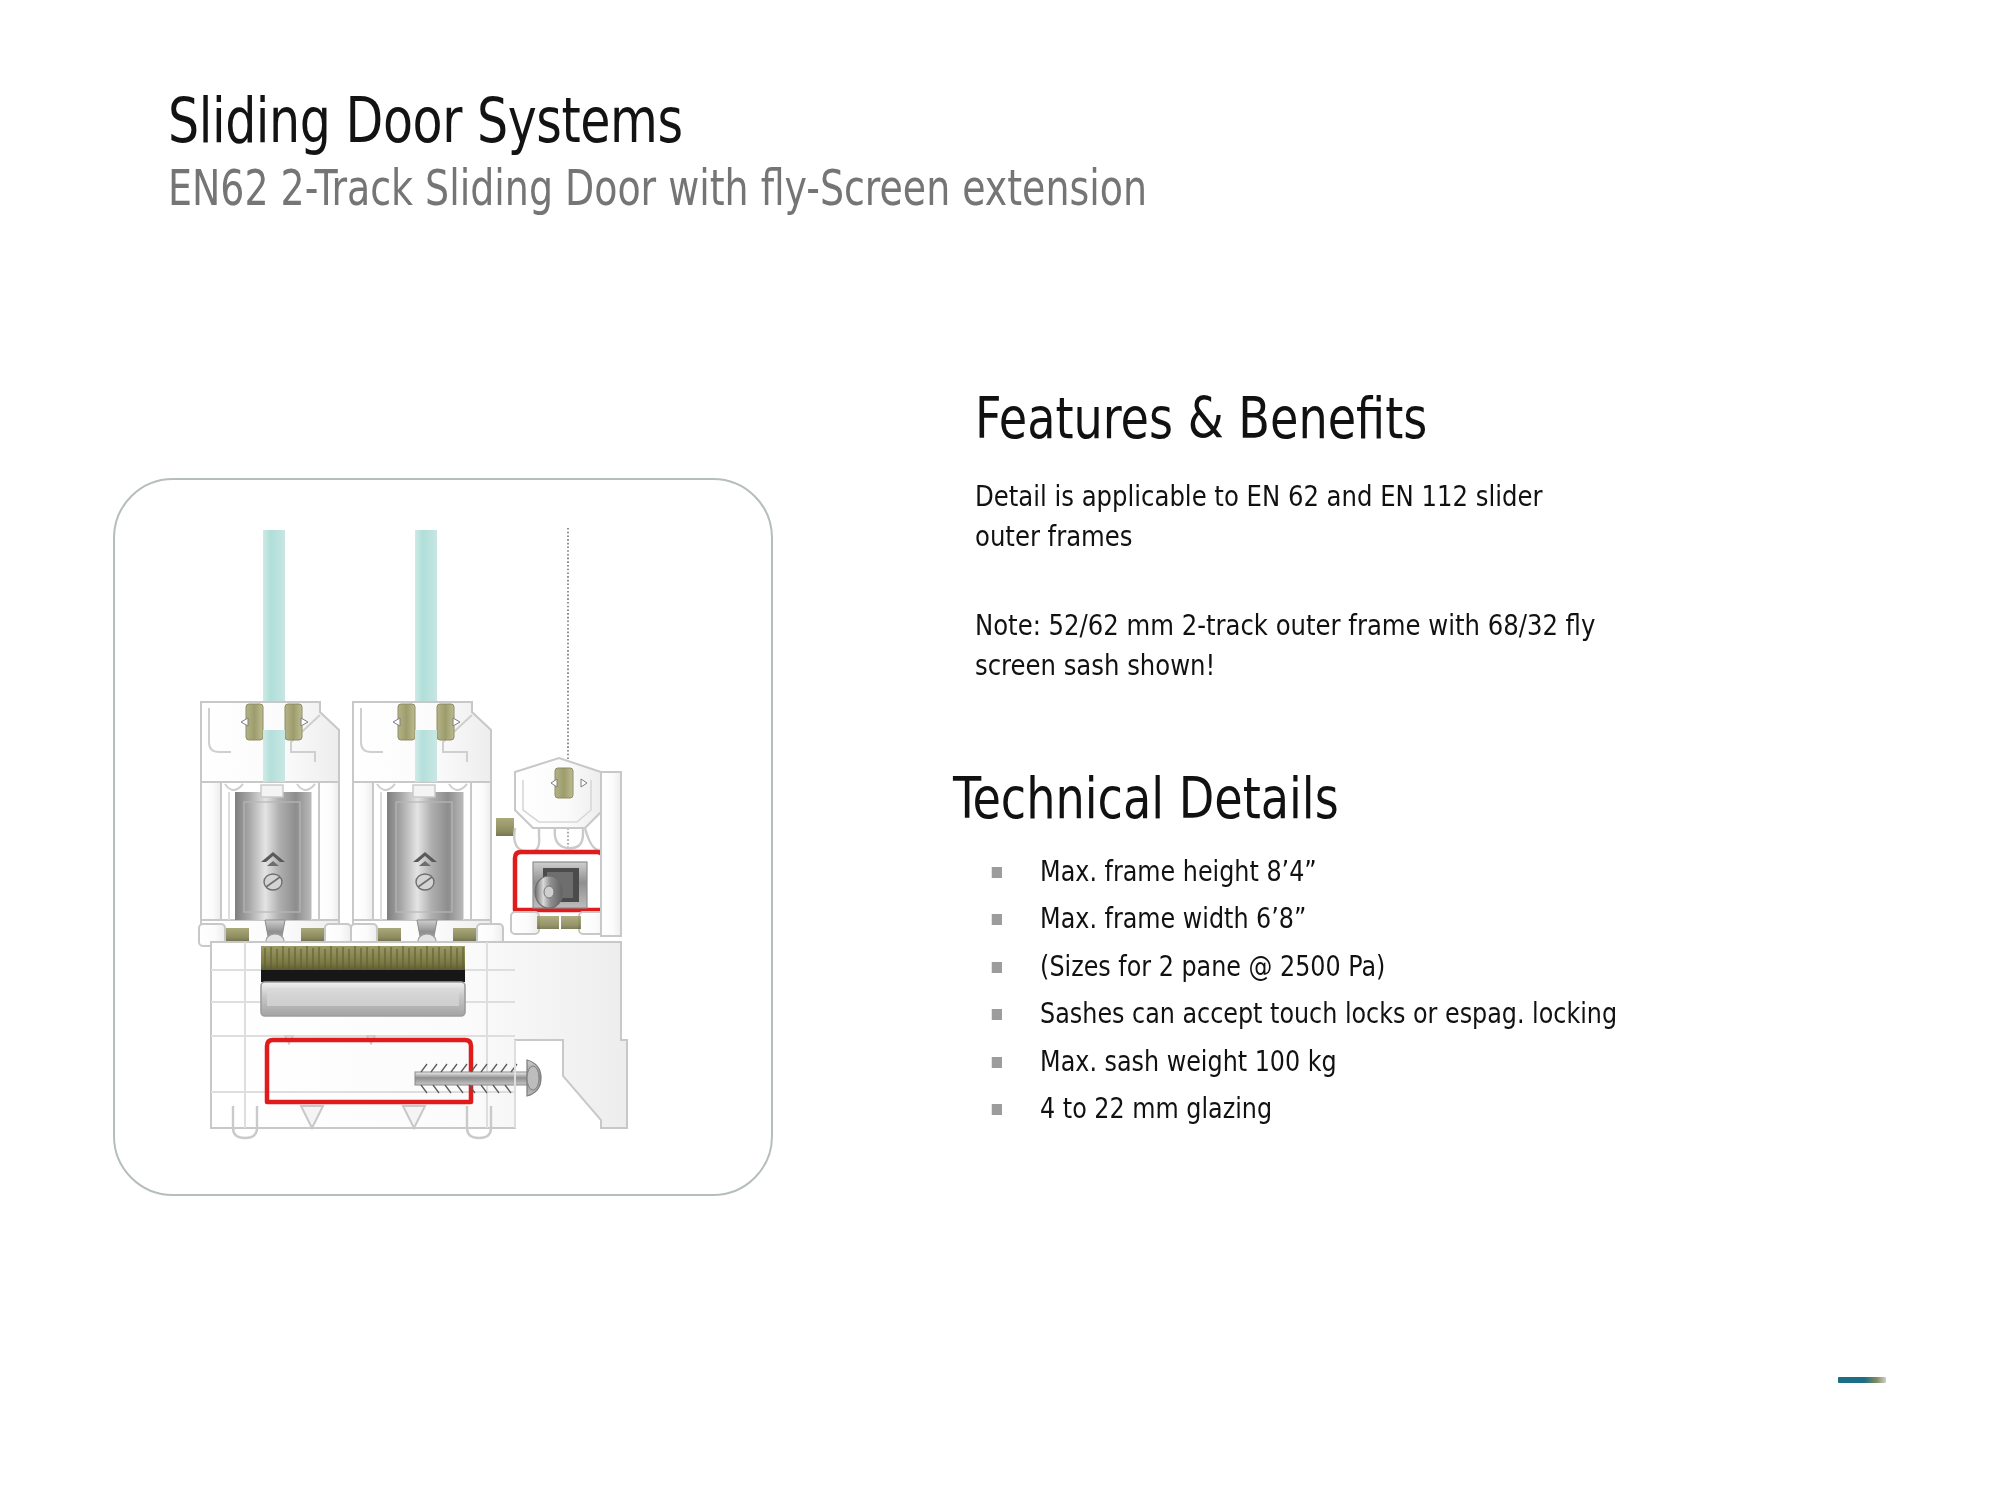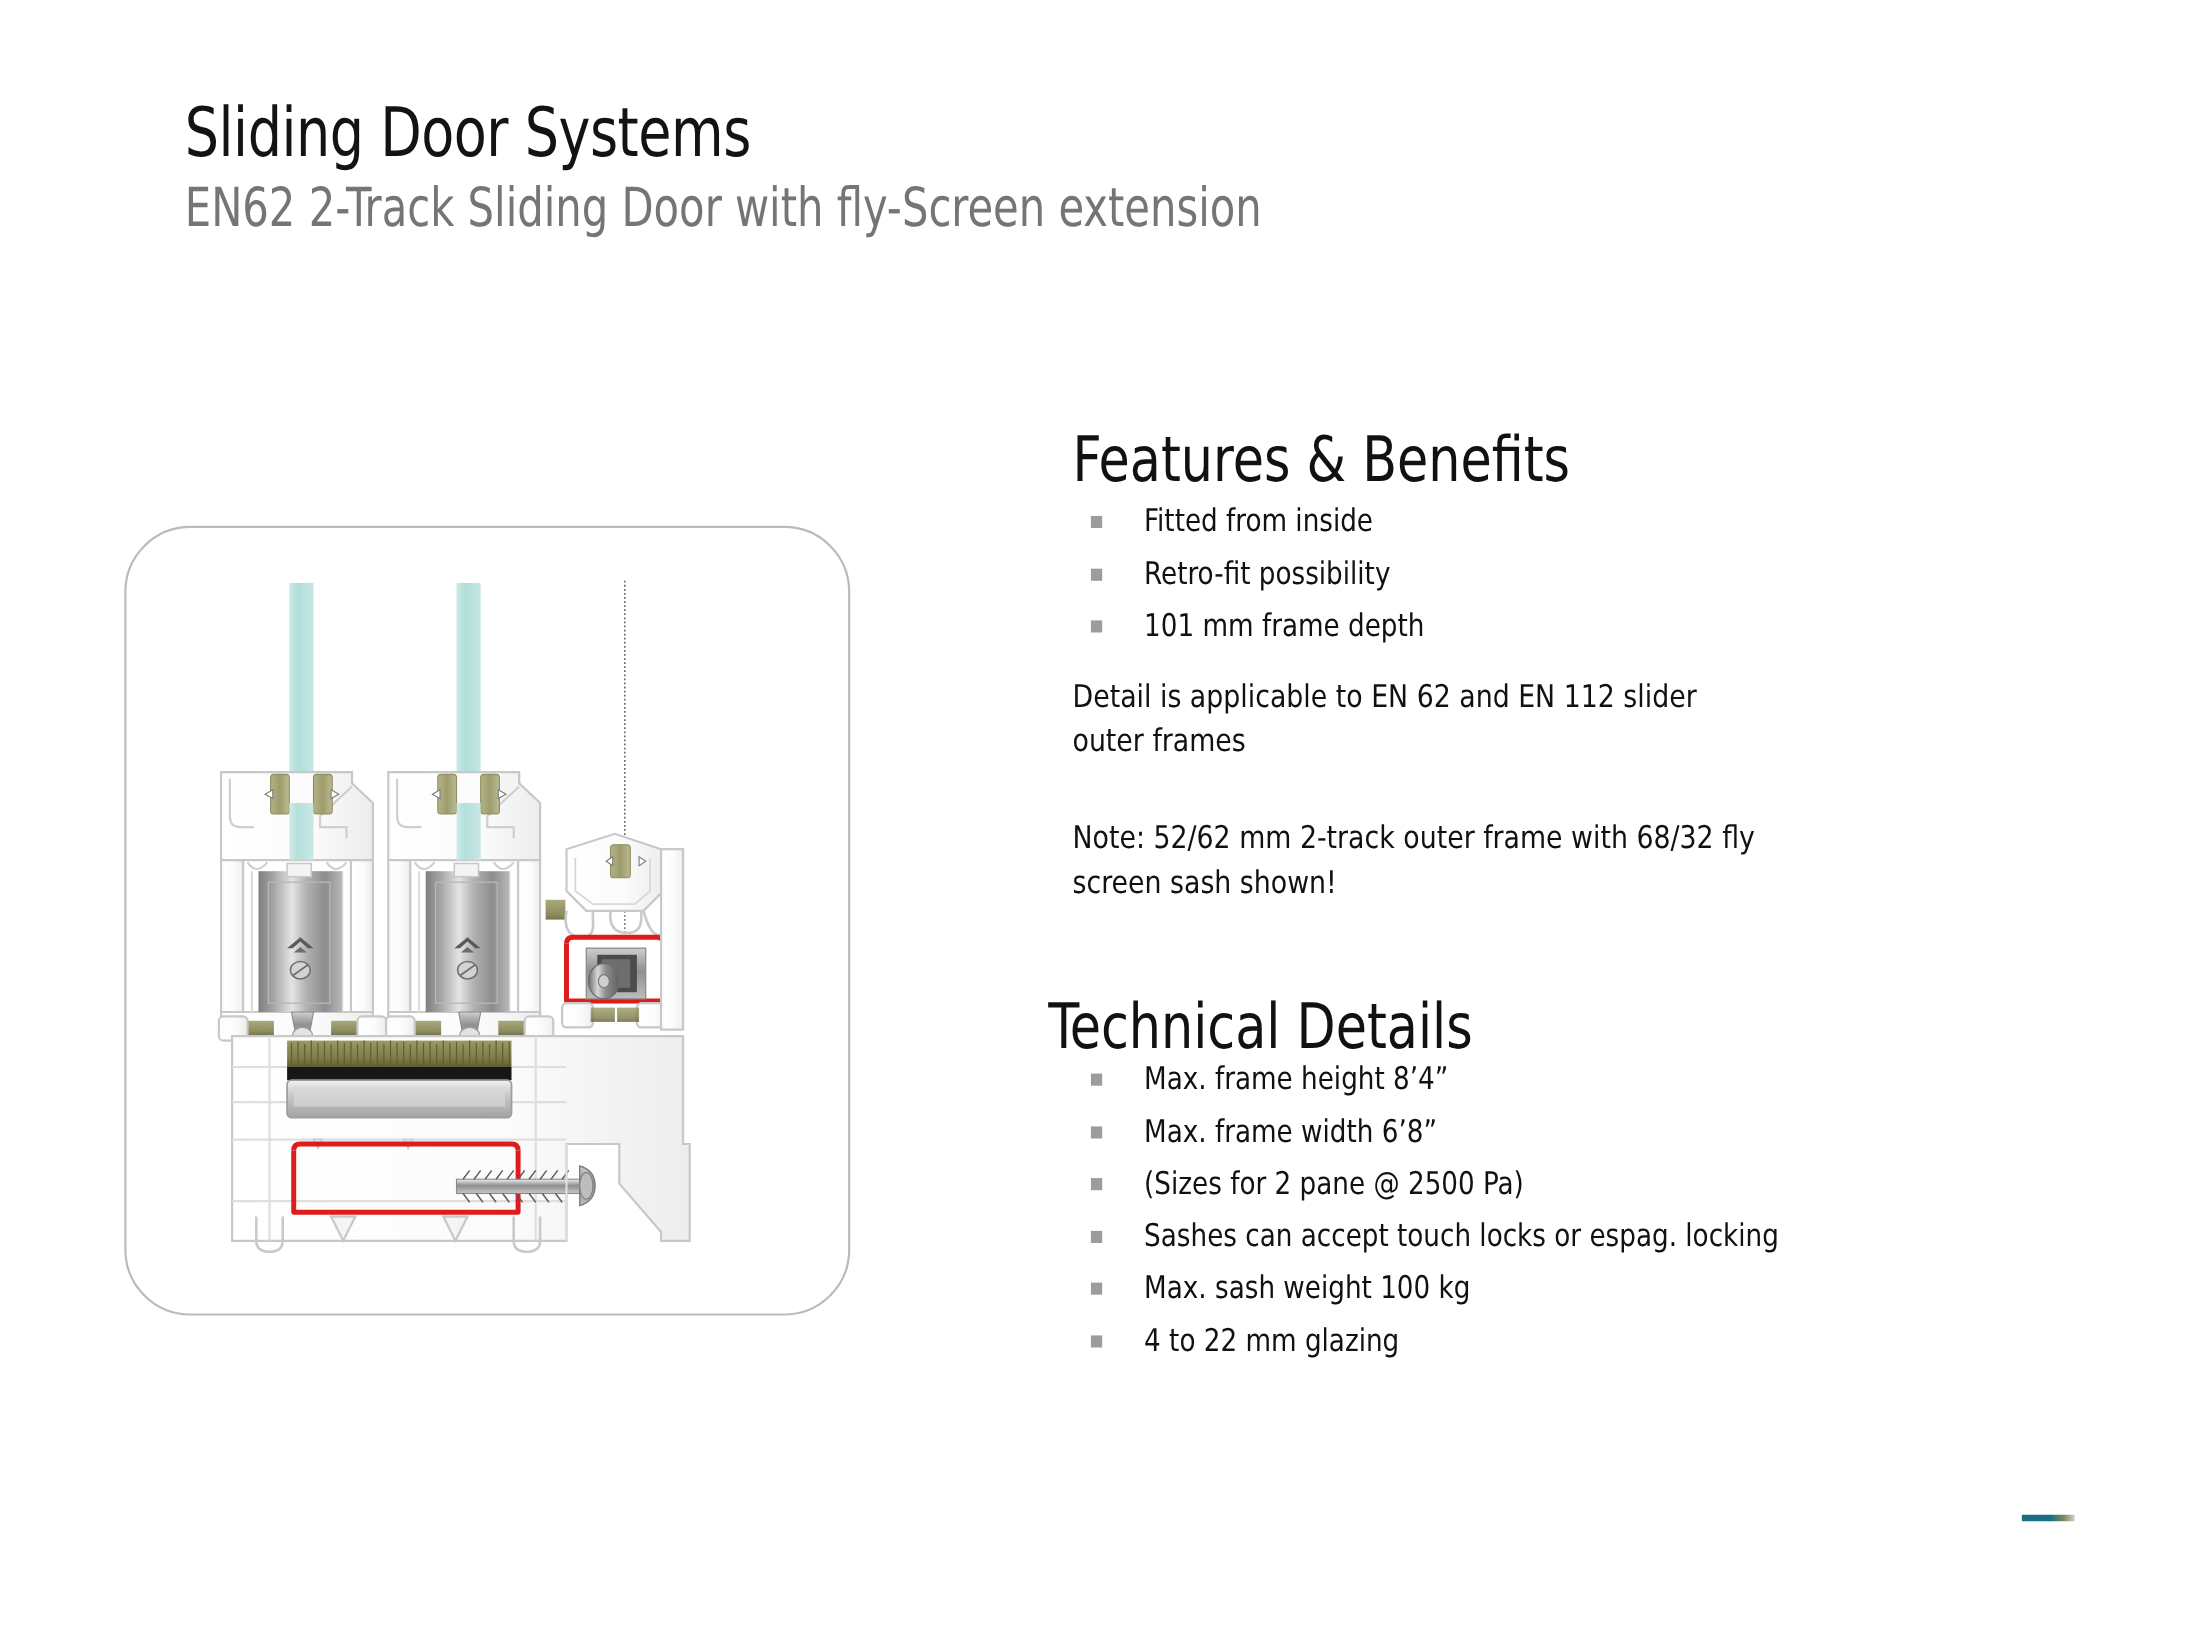--- a/index.html
+++ b/index.html
@@ -75,21 +75,21 @@
     font-size:28.5px;
     color:#111111;
     line-height:1.42;
     max-width:660px;
     transform:scaleX(0.95);
     transform-origin:left center;
   }
   #para-detail { margin-top:30px; }
   #para-note   { margin-top:48px; }
   #tech-head-wrap { margin-top:83px; margin-left:-22px; }
-  #tech-bullets { margin-top:4px; }
+  #tech-bullets { margin-top:31px; }
 
   
   #diagram-panel {
     position:absolute;
     left:113px; top:478px;
     width:660px; height:718px;
     border:2px solid #b6bdbd;
     border-radius:60px;
     background:#ffffff;
   }
@@ -389,34 +389,20 @@
       <path d="M352,626 l0,22 q0,10 12,10 q12,0 12,-10 l0,-22" fill="none" stroke="#cacaca" stroke-width="2.4"></path>
       <path d="M400,560 L400,648" stroke="#dedede" stroke-width="2"></path>
     </g>
   </svg>
 </div>
 
 <div id="right-col">
 
   <div class="section-head">Features &amp; Benefits</div>
 
-  <ul class="bullets">
-    <li>
-      <span class="sq"></span>
-      <span>Fitted from inside</span>
-    </li>
-    <li>
-      <span class="sq"></span>
-      <span>Retro-fit possibility</span>
-    </li>
-    <li>
-      <span class="sq"></span>
-      <span>101 mm frame depth</span>
-    </li>
-  </ul>
 
   <div class="para" id="para-detail">Detail is applicable to EN 62 and EN 112 slider outer frames</div>
 
   <div class="para" id="para-note">Note: 52/62 mm 2-track outer frame with 68/32 fly screen sash shown!</div>
 
   <div id="tech-head-wrap">
     <div class="section-head">Technical Details</div>
   </div>
 
   <ul class="bullets" id="tech-bullets">

